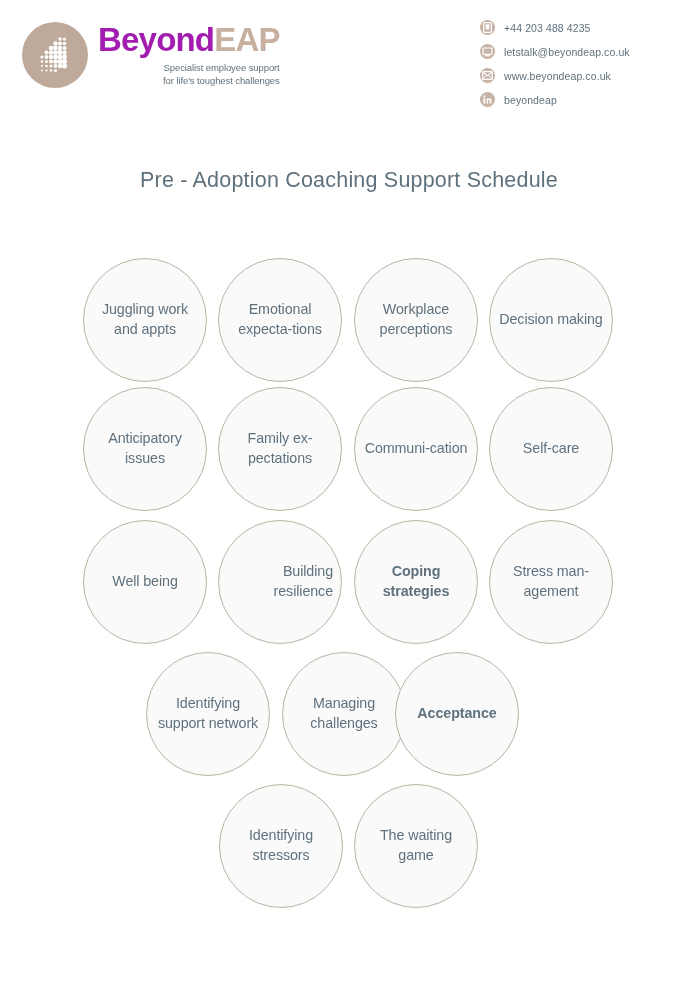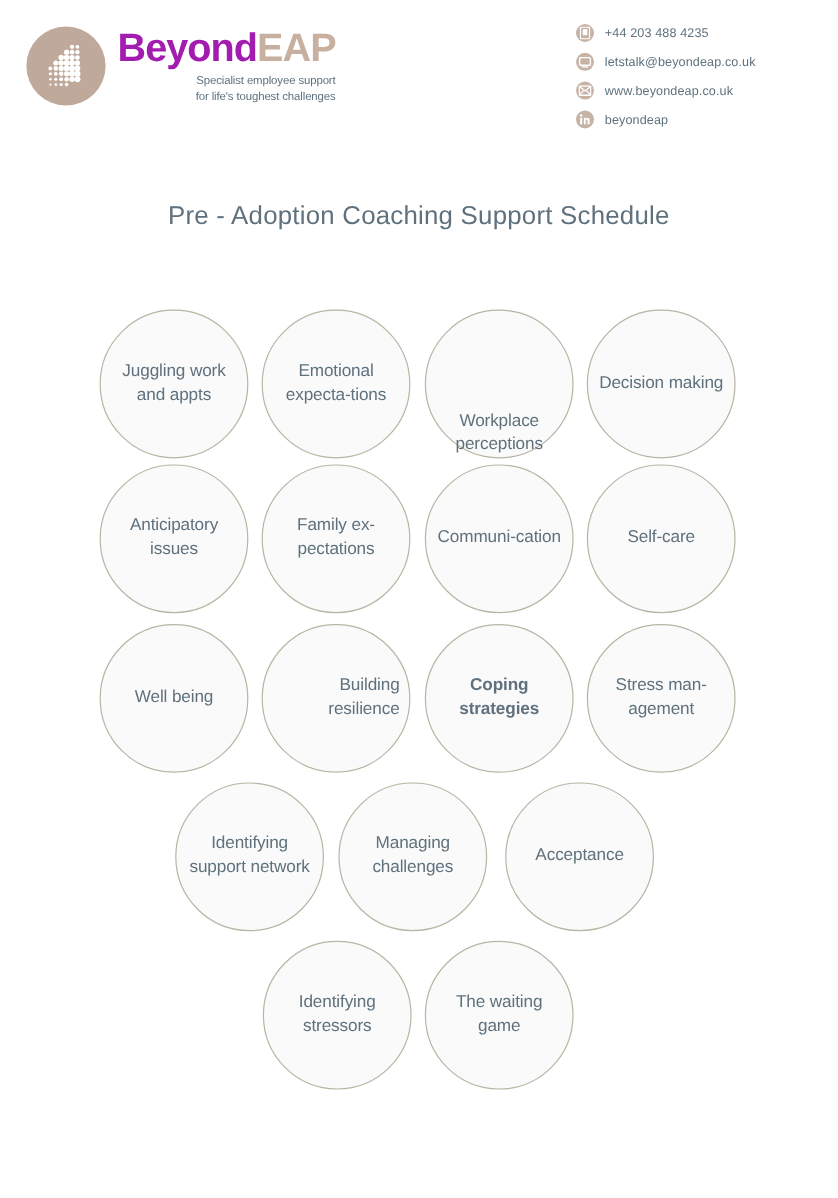--- a/index.html
+++ b/index.html
@@ -261,21 +261,21 @@
 
 <h1 id="page-title">Pre - Adoption Coaching Support Schedule</h1>
 
 <div id="bubble-field">
     <div class="bubble" style="left: 83px; top: 6px; width: 124px; height: 124px;">
       <span class="bubble-label">Juggling work and appts</span>
     </div>
     <div class="bubble" style="left: 218px; top: 6px; width: 124px; height: 124px;">
       <span class="bubble-label">Emotional expecta-tions</span>
     </div>
-    <div class="bubble" style="left: 354px; top: 6px; width: 124px; height: 124px; align-items: flex-end;">
+    <div class="bubble" style="left: 354px; top: 6px; width: 124px; height: 124px;">
       <span class="bubble-label">Workplace perceptions</span>
     </div>
     <div class="bubble" style="left: 489px; top: 6px; width: 124px; height: 124px;">
       <span class="bubble-label">Decision making</span>
     </div>
     <div class="bubble" style="left: 83px; top: 135px; width: 124px; height: 124px;">
       <span class="bubble-label">Anticipatory issues</span>
     </div>
     <div class="bubble" style="left: 218px; top: 135px; width: 124px; height: 124px;">
       <span class="bubble-label">Family ex-pectations</span>
@@ -297,21 +297,21 @@
     </div>
     <div class="bubble" style="left: 489px; top: 268px; width: 124px; height: 124px;">
       <span class="bubble-label">Stress man-agement</span>
     </div>
     <div class="bubble" style="left: 146px; top: 400px; width: 124px; height: 124px;">
       <span class="bubble-label">Identifying support network</span>
     </div>
     <div class="bubble" style="left: 282px; top: 400px; width: 124px; height: 124px;">
       <span class="bubble-label">Managing challenges</span>
     </div>
-    <div class="bubble" style="left: 421px; top: 400px; width: 124px; height: 124px;">
+    <div class="bubble" style="left: 395px; top: 400px; width: 124px; height: 124px; font-weight: bold;">
       <span class="bubble-label">Acceptance</span>
     </div>
     <div class="bubble" style="left: 219px; top: 532px; width: 124px; height: 124px;">
       <span class="bubble-label">Identifying stressors</span>
     </div>
     <div class="bubble" style="left: 354px; top: 532px; width: 124px; height: 124px; align-items: center;">
       <span class="bubble-label">The waiting game</span>
     </div>
   </div>
 

